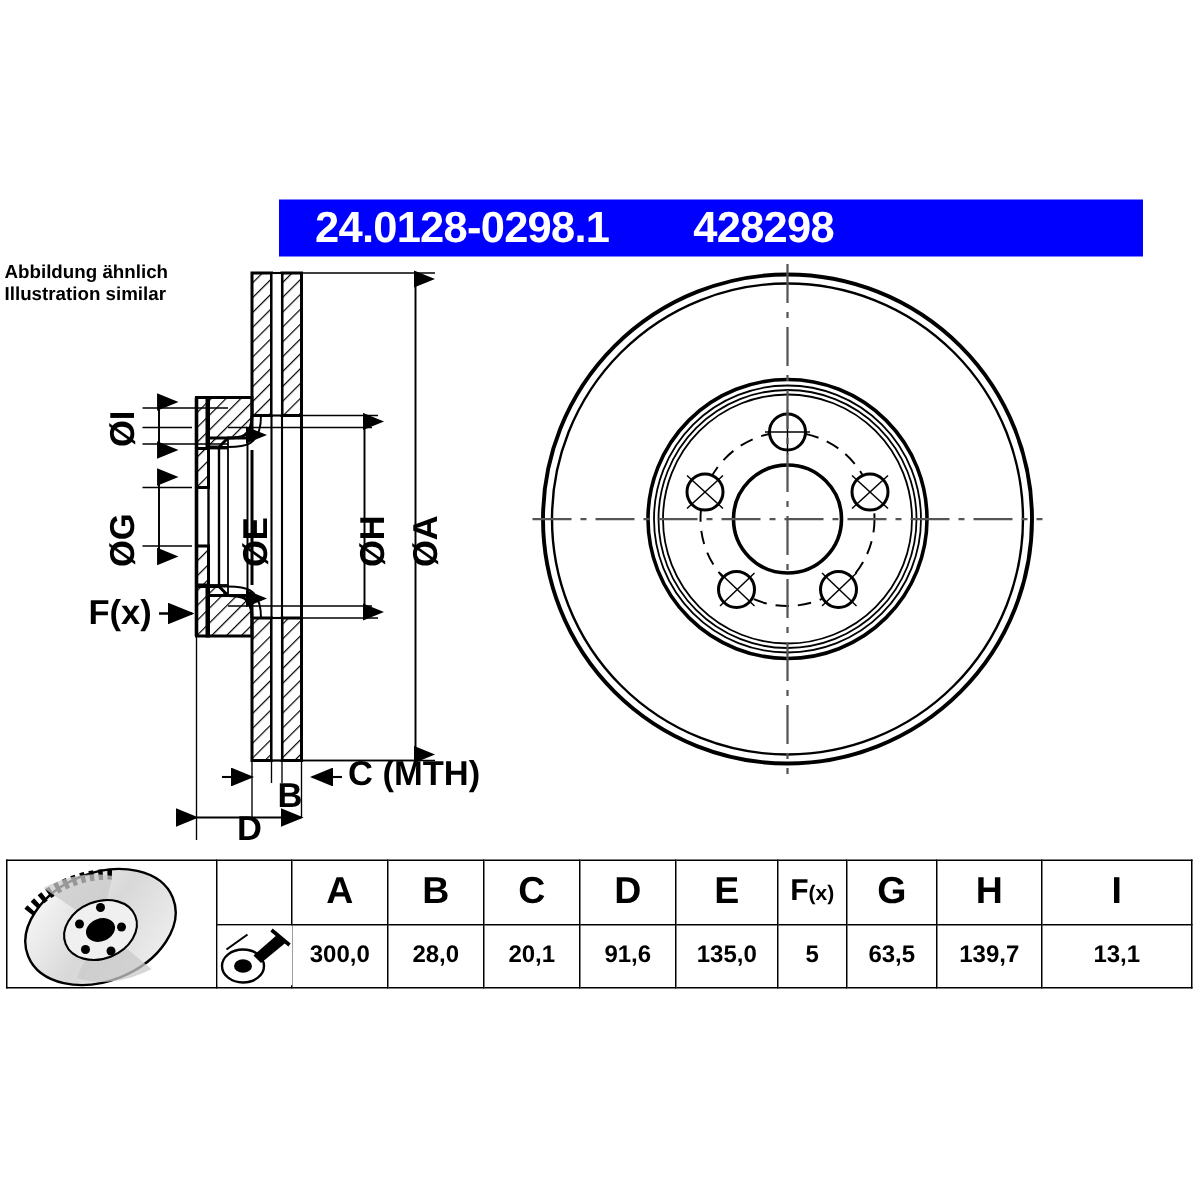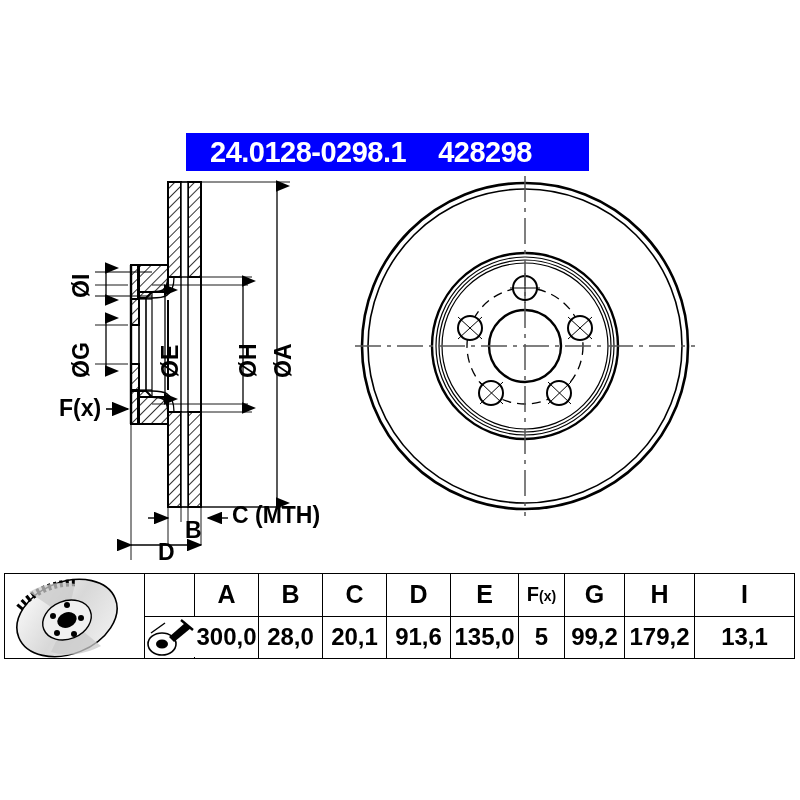--- a/index.html
+++ b/index.html
@@ -19,21 +19,21 @@
     left: 0; top: 0;
     width: 800px; height: 800px;
     background: #ffffff;
   }
 
   
   .header-bar {
     position: absolute;
     left: 186px;
     top: 133px;
-    width: 403px;
+    width: 576px;
     height: 38px;
     background: #0000ff;
     display: flex;
     align-items: center;
     justify-content: flex-start;
     box-sizing: border-box;
     padding-left: 24px;
   }
   .header-part-number {
     color: #ffffff;
@@ -43,21 +43,21 @@
     line-height: 1;
     white-space: nowrap;
   }
   .header-ref-number {
     color: #ffffff;
     font-size: 29px;
     font-weight: bold;
     letter-spacing: -0.5px;
     line-height: 1;
     white-space: nowrap;
-    margin-left: 32px;
+    margin-left: 56px;
   }
 
   
   .illus-note {
     position: absolute;
     left: 3px;
     top: 174px;
     font-size: 12.5px;
     font-weight: bold;
     color: #000000;
@@ -95,21 +95,21 @@
     left: 4px;
     top: 573px;
     width: 790px;
     border-collapse: collapse;
     table-layout: fixed;
   }
   .spec-table td {
     border: 1.5px solid #000;
     text-align: center;
     vertical-align: middle;
-    font-size: 24px;
+    font-size: 16px;
     font-weight: bold;
     color: #000;
     padding: 0;
     height: 40px;
     background: #ffffff;
   }
   .spec-table td.hdr {
     font-size: 25px;
   }
   .spec-table td.hdr-fx {
@@ -142,20 +142,24 @@
 </head>
 <body>
 
 <div id="page">
 
   <div class="header-bar">
     <span class="header-part-number">24.0128-0298.1</span>
     <span class="header-ref-number">428298</span>
   </div>
 
+  <div class="illus-note">
+    <div>Abbildung ähnlich</div>
+    <div>Illustration similar</div>
+  </div>
 
   <svg id="drawing" viewBox="0 0 800 800">
     <defs>
       <pattern id="hatch" width="7" height="7" patternTransform="rotate(45)" patternUnits="userSpaceOnUse">
         <line x1="0" y1="0" x2="0" y2="7" stroke="#000" stroke-width="1.6"></line>
       </pattern>
       <marker id="arrUp" markerWidth="9" markerHeight="11" refX="4.5" refY="10" orient="auto">
         <path d="M4.5,0 L9,11 L0,11 Z" fill="#000"></path>
       </marker>
       <marker id="arrDown" markerWidth="9" markerHeight="11" refX="4.5" refY="10" orient="auto">
@@ -415,20 +419,20 @@
             <path d="M6,16 L20,6" stroke="#000" stroke-width="1.4" fill="none"></path>
           </svg>
         </span>
       </td>
       <td>300,0</td>
       <td>28,0</td>
       <td>20,1</td>
       <td>91,6</td>
       <td>135,0</td>
       <td>5</td>
-      <td>99,2</td>
-      <td>179,2</td>
+      <td>63,5</td>
+      <td>139,7</td>
       <td>13,1</td>
     </tr>
   </tbody>
     </table>
 
 </div>
 
 </body></html>

